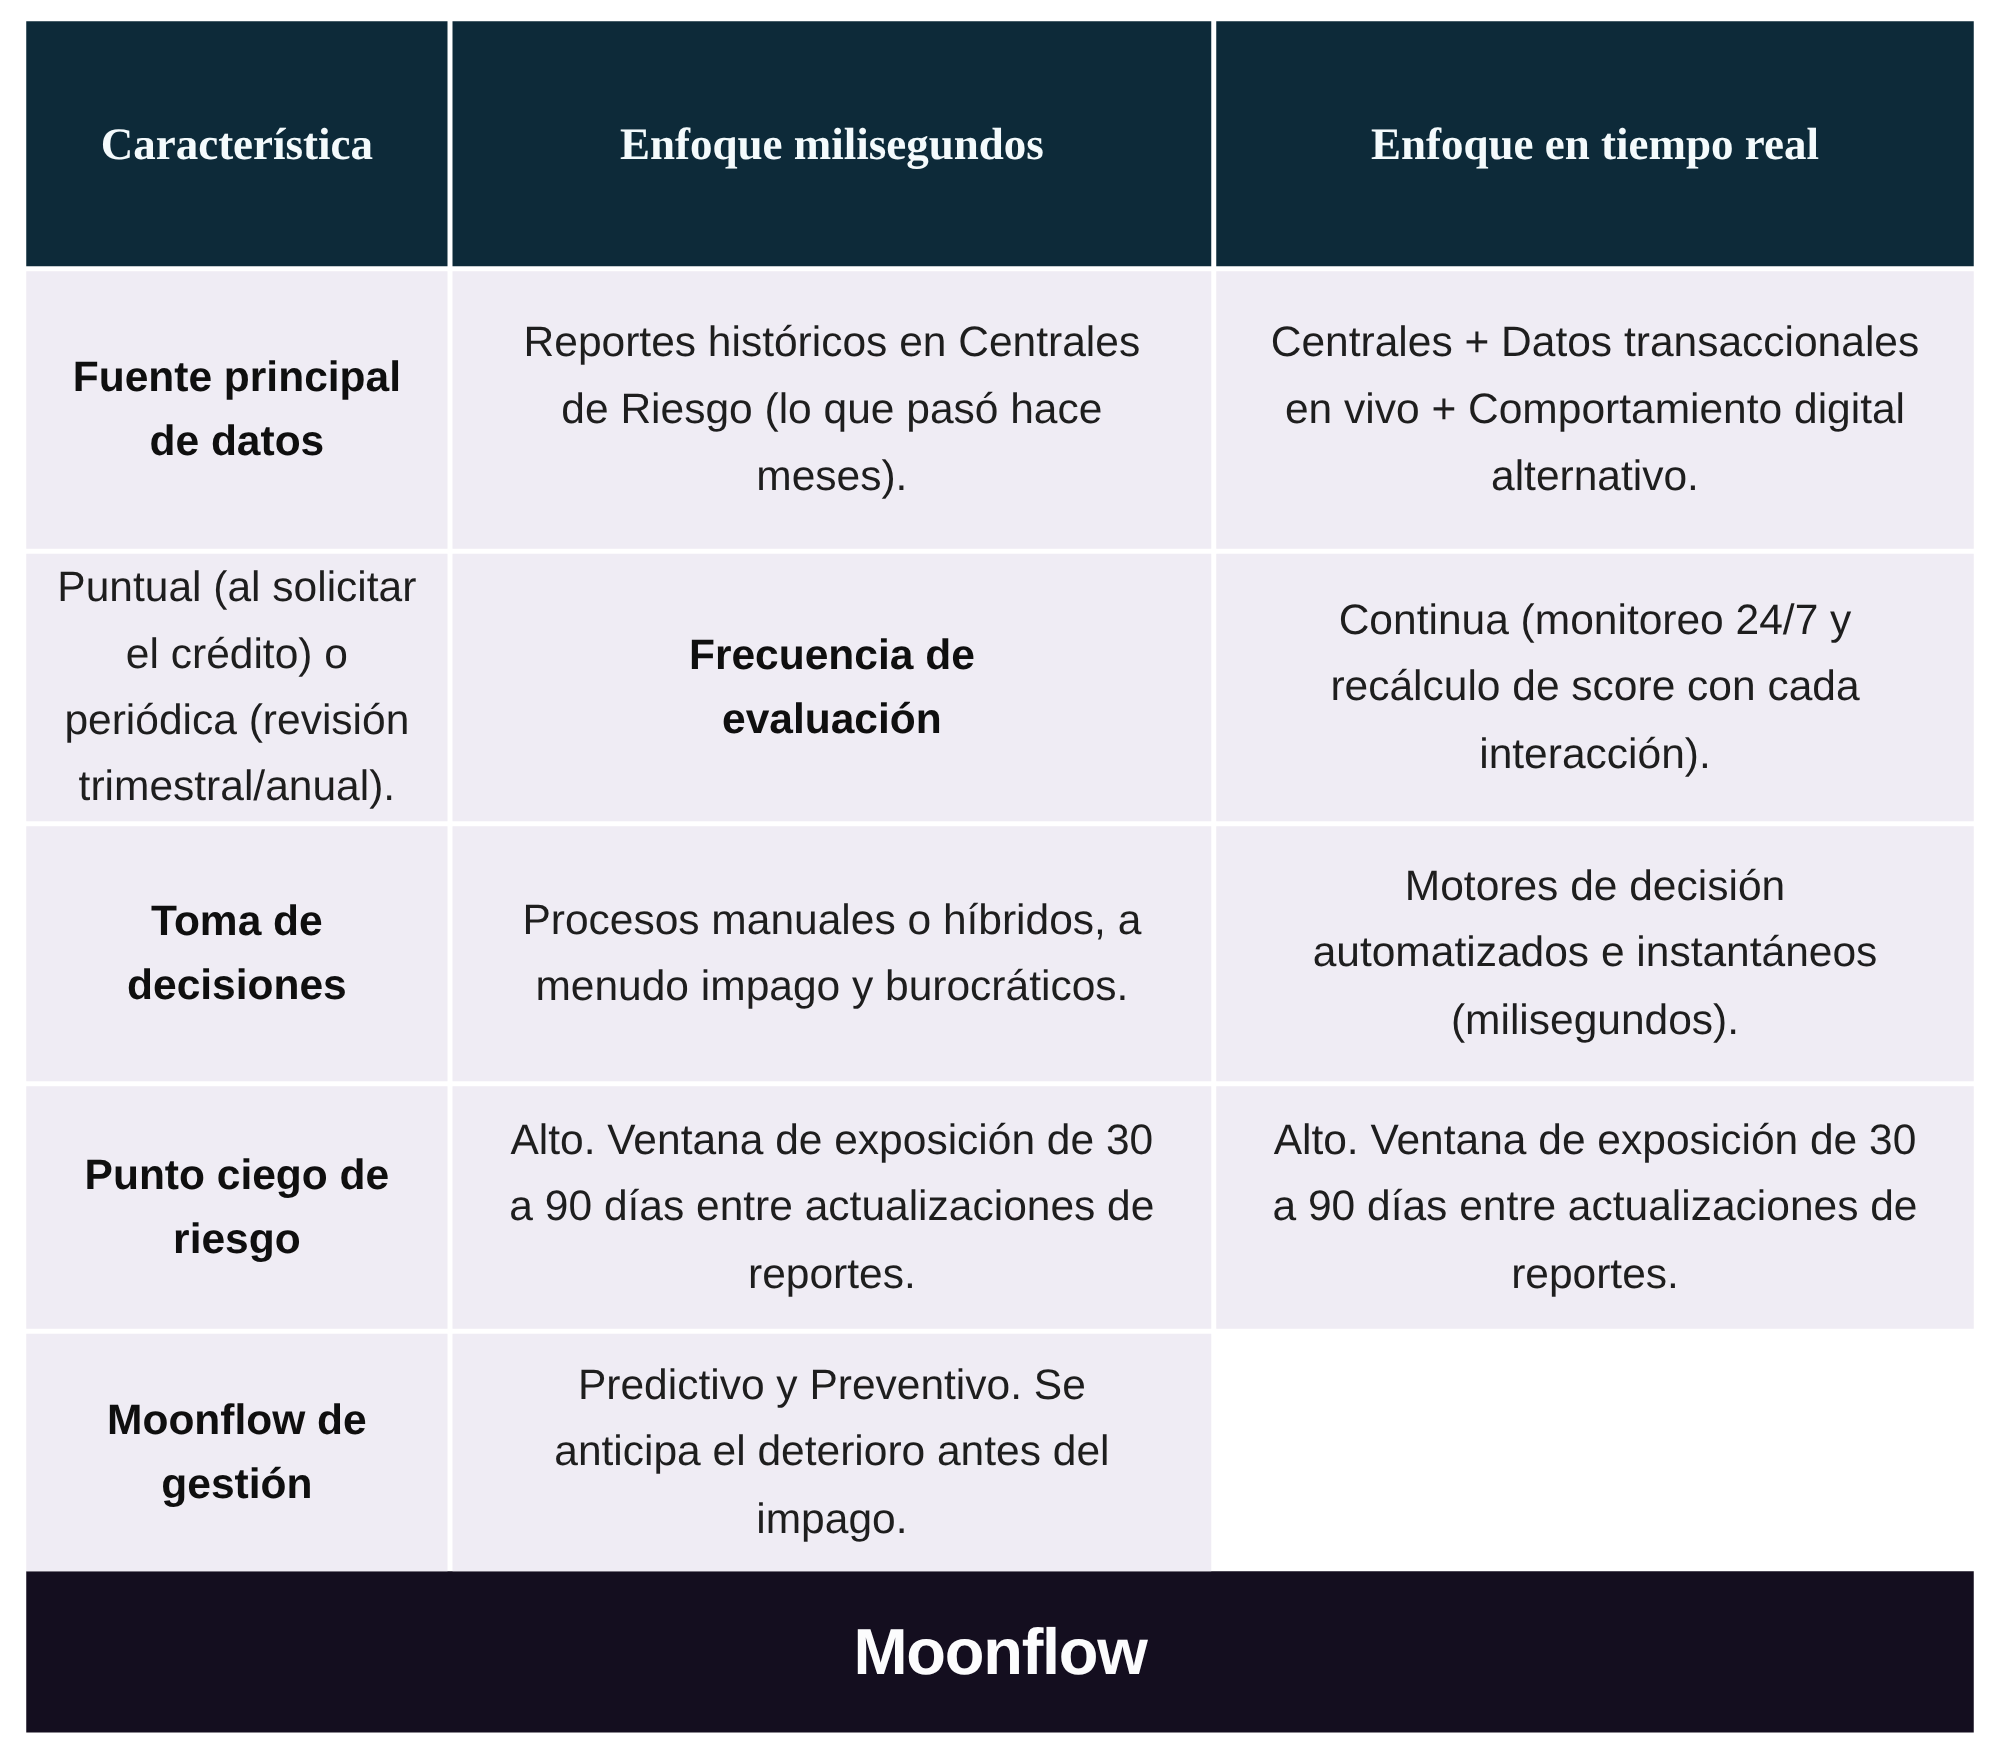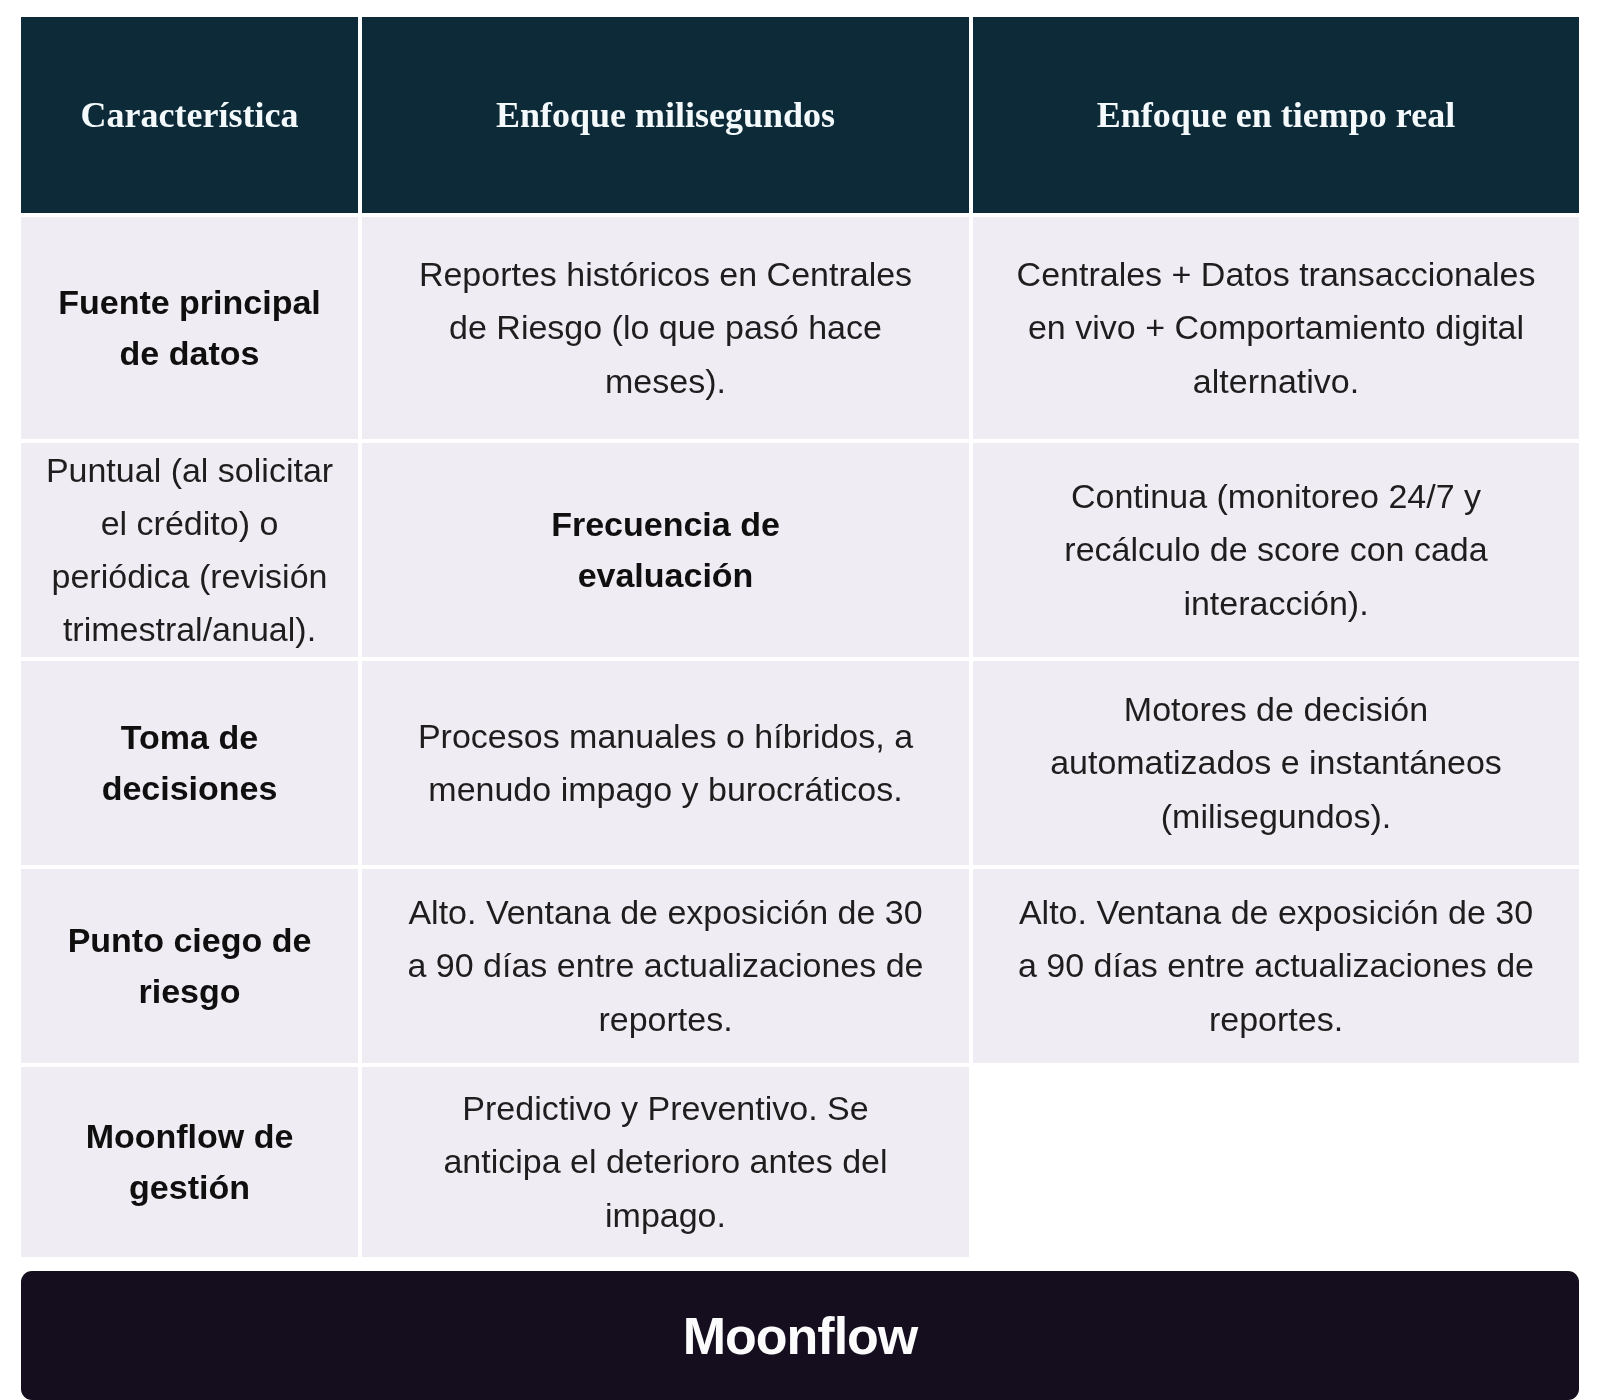--- a/index.html
+++ b/index.html
@@ -62,28 +62,27 @@
   }
   .cell.feature {
     color: var(--feature-text);
     font-weight: 700;
     line-height: 1.5;
   }
   .cell.feature p {
     max-width: 290px;
   }
   .footer {
-    margin: 14px 21px;
+    margin: 0 21px;
     width: 1558px;
     height: 129px;
     background: var(--footer-bg);
     display: flex;
     align-items: center;
     justify-content: center;
-    border-radius: 11px;
   }
   .brand {
     color: var(--footer-text);
     font-size: 52px;
     font-weight: 700;
     letter-spacing: -1px;
   }
 </style>
 </head>
 <body>

